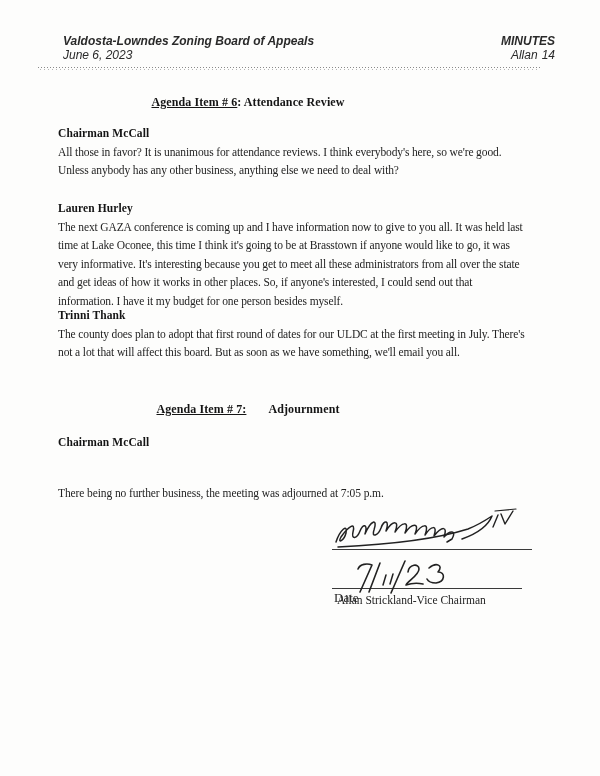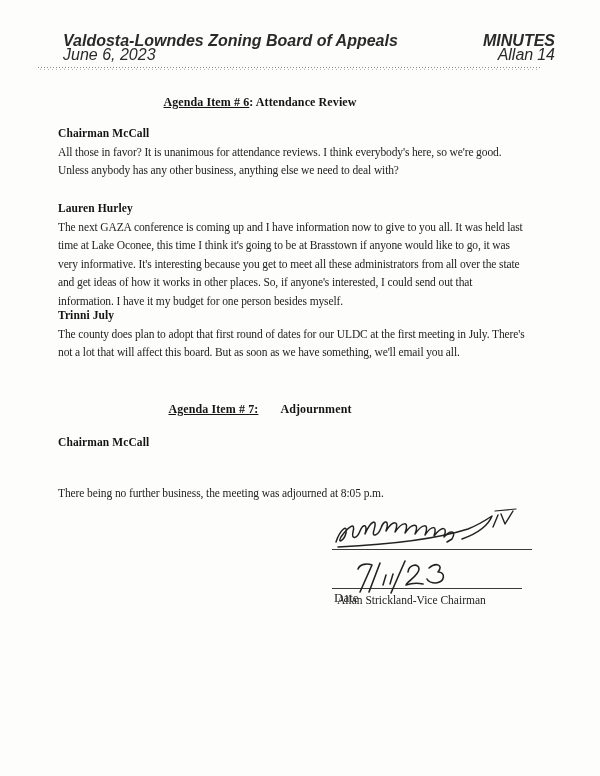--- a/index.html
+++ b/index.html
@@ -12,42 +12,42 @@
     overflow: hidden;
     color: #1e1e1e;
     font-family: "Liberation Serif", "DejaVu Serif", serif;
   }
   .abs { position: absolute; }
 
   
   .hdr {
     font-family: "Liberation Sans", "DejaVu Sans", sans-serif;
     font-style: italic;
-    font-size: 16px;
+    font-size: 12px;
     line-height: 14px;
     color: #2a2a2a;
   }
   .hdr-left  { left: 63px; top: 34px; }
   .hdr-right { right: 45px; top: 34px; text-align: right; }
   .hdr .bold { font-weight: bold; }
   .page-num { display: inline-block; margin-left: 4px; }
 
   .dotted-rule {
     left: 38px; top: 67px; width: 502px; height: 3px;
     background-image:
       repeating-linear-gradient(to right, #8a8a8a 0 1px, transparent 1px 3px),
       repeating-linear-gradient(to right, transparent 0 1px, #b5b5b5 1px 2px, transparent 2px 4px);
     background-size: 100% 1px, 100% 1px;
     background-position: 0 0, 1px 2px;
     background-repeat: no-repeat;
   }
 
   
   .agenda-heading {
-    left: 12px; width: 496px;
+    left: 0; width: 496px;
     text-align: center;
     font-weight: bold;
     font-size: 12px;
     letter-spacing: 0.1px;
     color: #151515;
   }
   .agenda-heading .u { text-decoration: underline; }
   .gap-tab { display: inline-block; width: 22px; }
 
   
@@ -94,34 +94,34 @@
   <div class="abs entry" style="top:199px">
     <div class="speaker">Lauren Hurley</div>
     <div class="remarks">The next GAZA conference is coming up and I have information now to give to you all. It was held last
 time at Lake Oconee, this time I think it's going to be at Brasstown if anyone would like to go, it was
 very informative. It's interesting because you get to meet all these administrators from all over the state
 and get ideas of how it works in other places. So, if anyone's interested, I could send out that
 information. I have it my budget for one person besides myself.</div>
   </div>
 
   <div class="abs entry" style="top:306px">
-    <div class="speaker">Trinni July</div>
+    <div class="speaker">Trinni Thank</div>
     <div class="remarks">The county does plan to adopt that first round of dates for our ULDC at the first meeting in July. There's
 not a lot that will affect this board. But as soon as we have something, we'll email you all.</div>
   </div>
 
   <div class="abs agenda-heading" style="top:402px">
     <span class="u">Agenda Item # 7:</span><span class="gap-tab"></span><span>Adjournment</span>
   </div>
 
   <div class="abs entry" style="top:433px">
     <div class="speaker">Chairman McCall</div>
   </div>
 
-  <div class="abs closing" style="top:487px">There being no further business, the meeting was adjourned at 8:05 p.m.</div>
+  <div class="abs closing" style="top:487px">There being no further business, the meeting was adjourned at 7:05 p.m.</div>
 
   <svg class="abs sig-svg" width="200" height="44" viewBox="0 0 200 44" aria-label="handwritten cursive signature with IV flourish">
     <path stroke-width="1.5" d="M6,34 C10,22 18,15 16,25 C14,33 7,36 11,29 C18,19 26,13 23,24 C21,32 27,31 30,23 C33,15 38,16 35,26 C41,12 48,10 44,22 C41,30 48,28 51,20 C54,11 60,12 56,23 C63,12 70,12 65,24 C72,14 80,12 75,25 C82,15 90,14 85,26 C92,16 100,14 95,27 C101,18 108,16 104,28 C112,18 118,18 114,29 C120,22 127,22 122,31 L117,34"></path>
     <path stroke-width="1.5" d="M8,39 C50,37 100,33 138,21 C148,17 156,12 162,8 C158,18 146,26 132,31"></path>
     <path stroke-width="1.4" d="M168,7 L163,19"></path>
     <path stroke-width="1.4" d="M171,6 L175,16 L183,3"></path>
     <path stroke-width="1.2" d="M165,3 L186,1"></path>
   </svg>
   <div class="abs sig-line"></div>
   <div class="abs sig-name">Allan Strickland-Vice Chairman</div>

